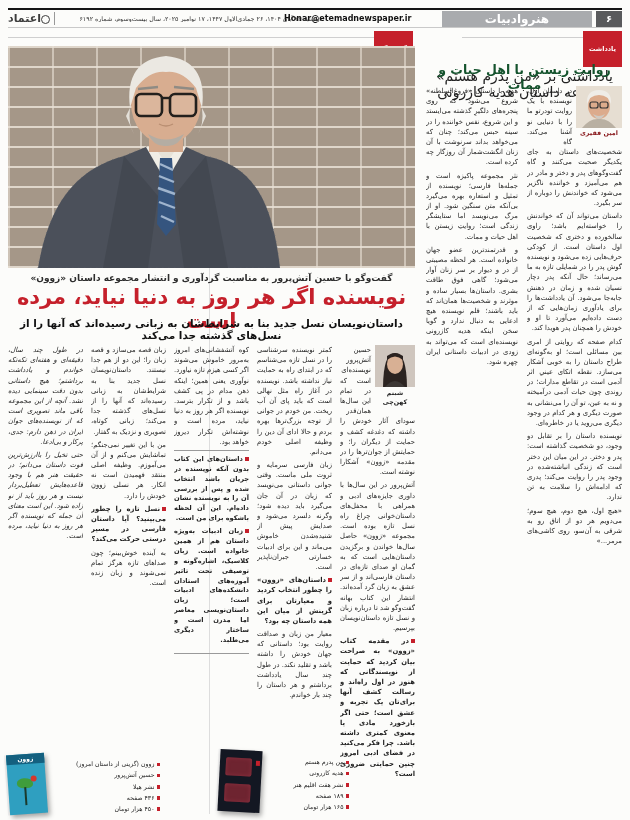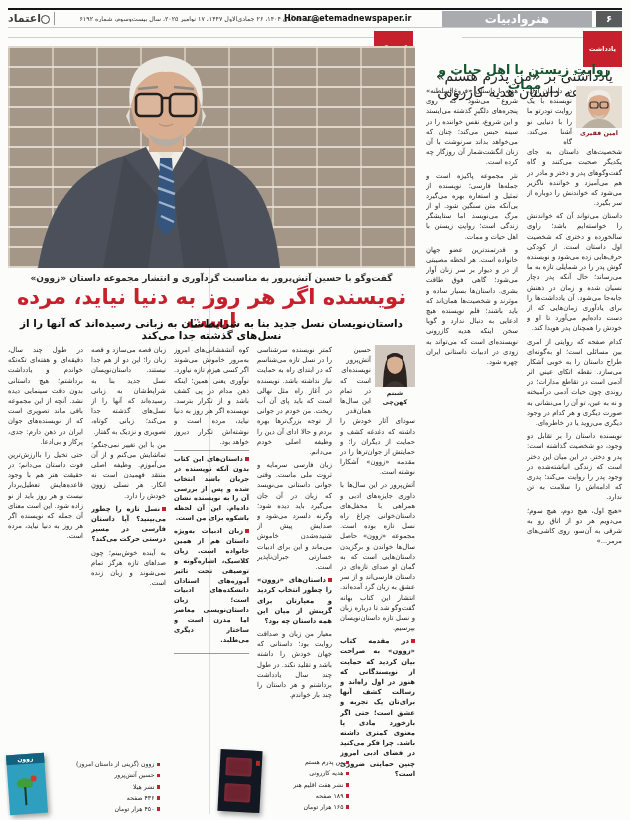--- a/index.html
+++ b/index.html
@@ -48,21 +48,21 @@
     font-size:9px;font-weight:bold;color:#2d2d2d;}
   .headline-feature{position:absolute;top:285px;left:8px;width:407px;text-align:center;
     font-size:21px;font-weight:bold;color:var(--red);}
   .subhead-feature{position:absolute;top:317px;left:8px;width:407px;text-align:center;
     font-size:10.5px;font-weight:bold;color:#111;}
   .col{position:absolute;top:345px;width:75px;overflow:hidden;font-size:6.8px;line-height:1.5;color:#1d1d1d;}
   .c1{right:215px;height:470px;}
   .c2{right:298px;height:470px;}
   .c3{right:381px;height:470px;}
   .c4{right:464px;height:393px;}
-  .c5{right:547px;height:393px;}
+  .c5{right:547px;height:393px;font-style:italic;}
   .para{margin:0 0 3px;text-align:justify;}
   .t-q{font-weight:bold;}
   .sq{display:inline-block;width:4px;height:4px;background:var(--red);margin-left:2px;}
   .reporter{float:right;width:40px;margin-left:4px;margin-bottom:2px;}
   .reporter .ph{width:40px;height:42px;background:#cfc5bd;overflow:hidden;}
   .reporter .cap{font-size:6.3px;font-weight:bold;text-align:center;color:#222;margin-top:1px;}
   .quotebox{border-top:1px solid #9a9a9a;border-bottom:1px solid #9a9a9a;padding:4px 0;margin:3px 0;}
   .quotebox .para{font-weight:bold;font-size:6.6px;}
   
   .bookblock{position:absolute;display:flex;flex-direction:row;align-items:flex-end;gap:6px;}

